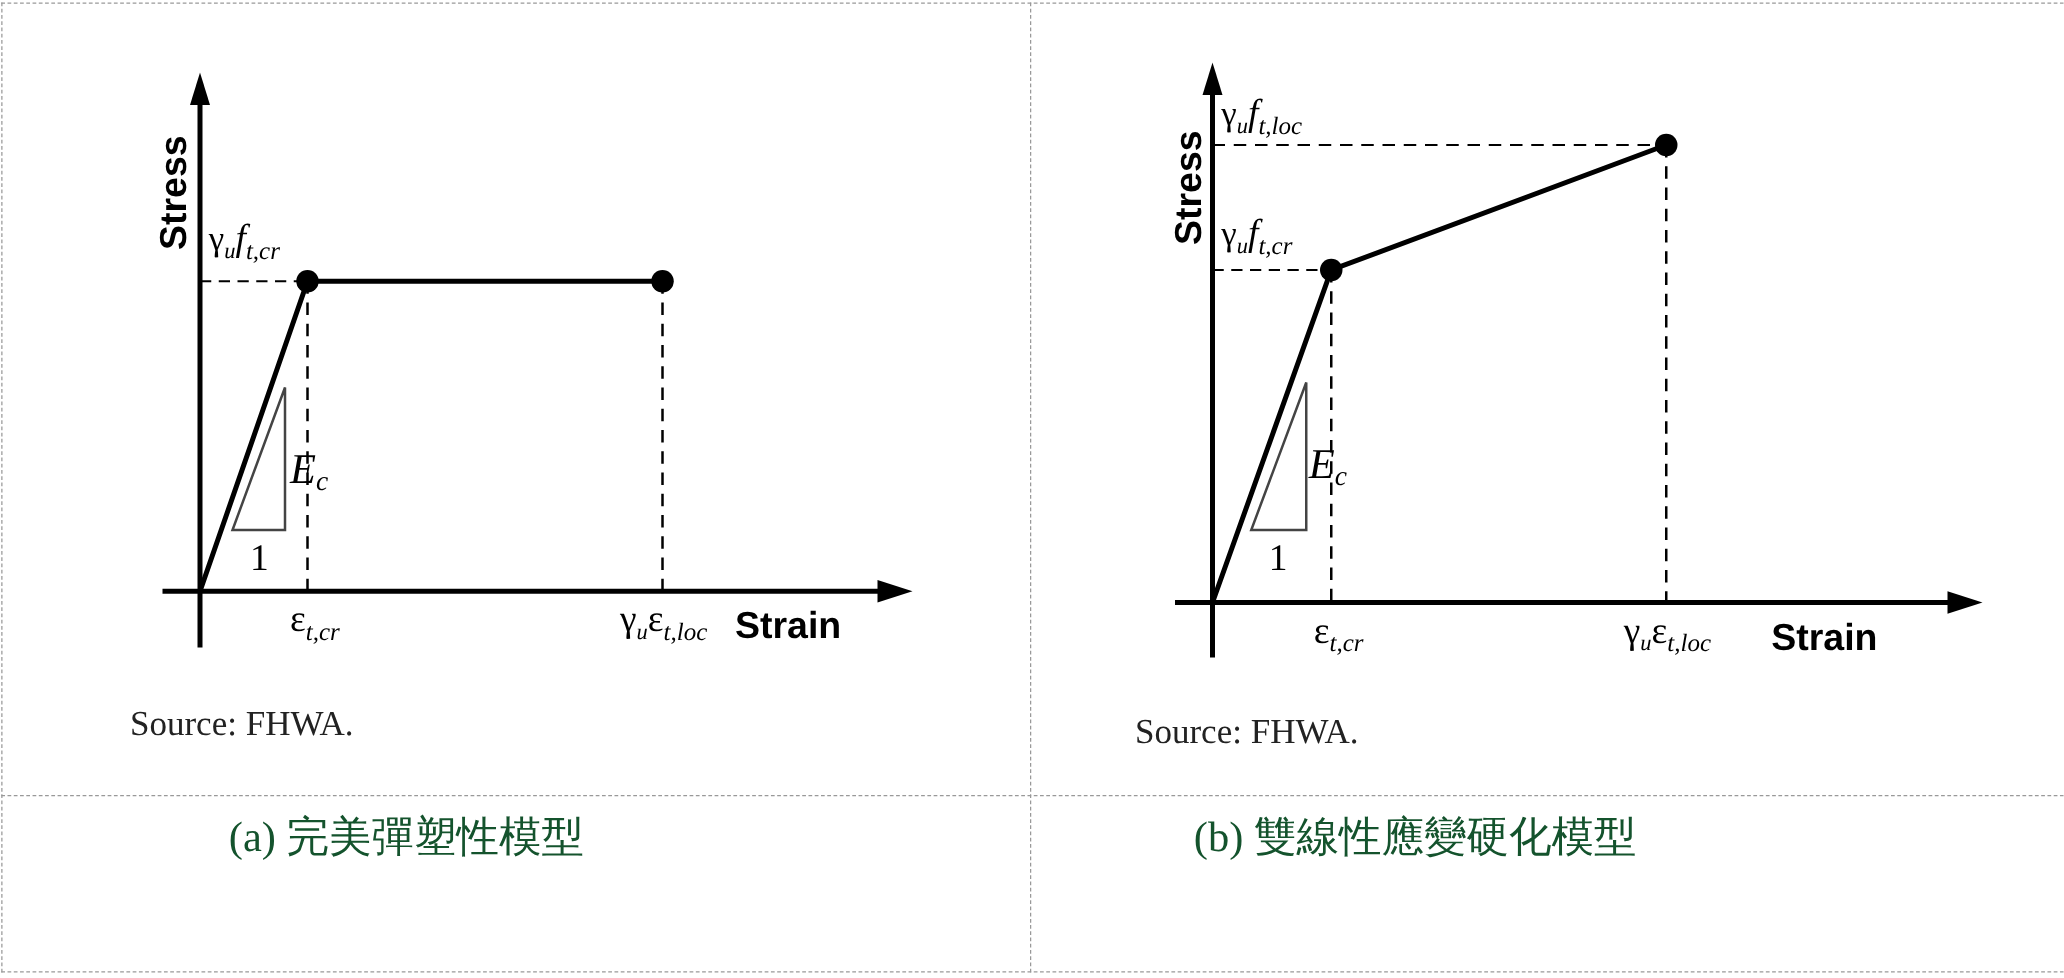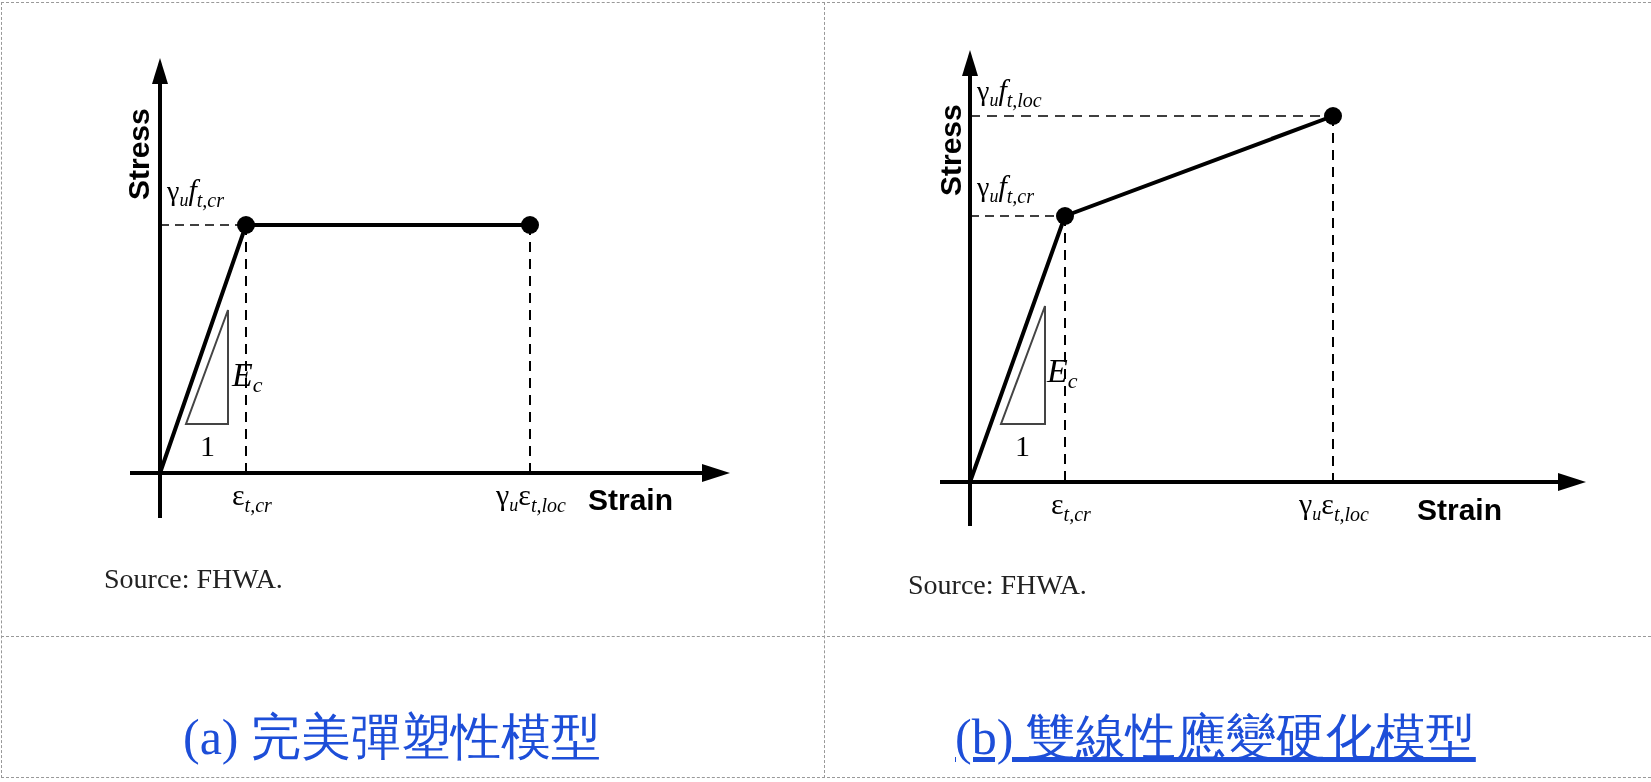--- a/index.html
+++ b/index.html
@@ -6,23 +6,23 @@
   body { width: 1651px; height: 782px; position: relative; overflow: hidden; font-family: "Liberation Serif", serif; }
   .frame { position: absolute; left: 1px; top: 2px; width: 1680px; height: 776px; border: 1px dashed #999999; box-sizing: border-box; }
   .vdiv { position: absolute; left: 824px; top: 2px; width: 0; height: 776px; border-left: 1px dashed #999999; }
   .hdiv { position: absolute; left: 1px; top: 636px; width: 1680px; height: 0; border-top: 1px dashed #999999; }
   svg.fig { position: absolute; top: 0; }
   #fig-a { left: 0; }
   #fig-b { left: 825px; }
   .axis-title { font-family: "Liberation Sans", sans-serif; font-weight: bold; font-size: 30px; fill: #000; }
   .math { font-family: "Liberation Serif", serif; font-style: italic; fill: #000; }
   .source { font-family: "Liberation Serif", serif; font-size: 28px; fill: #222; }
-  .caption { position: absolute; top: 704px; font-family: "Liberation Serif", serif; font-size: 50px; color: #1d4ed8; white-space: nowrap; }
+  .caption { position: absolute; top: 647px; font-family: "Liberation Serif", serif; font-size: 34px; color: #14532d; white-space: nowrap; }
   #caption-a { left: 183px; }
-  #caption-b { left: 955px; text-decoration: underline; }
+  #caption-b { left: 955px; }
 </style>
 </head>
 <body>
 
 <div class="frame"></div>
 <div class="vdiv"></div>
 <div class="hdiv"></div>
 
 <svg id="fig-a" class="fig" width="824" height="636">
   <defs>

